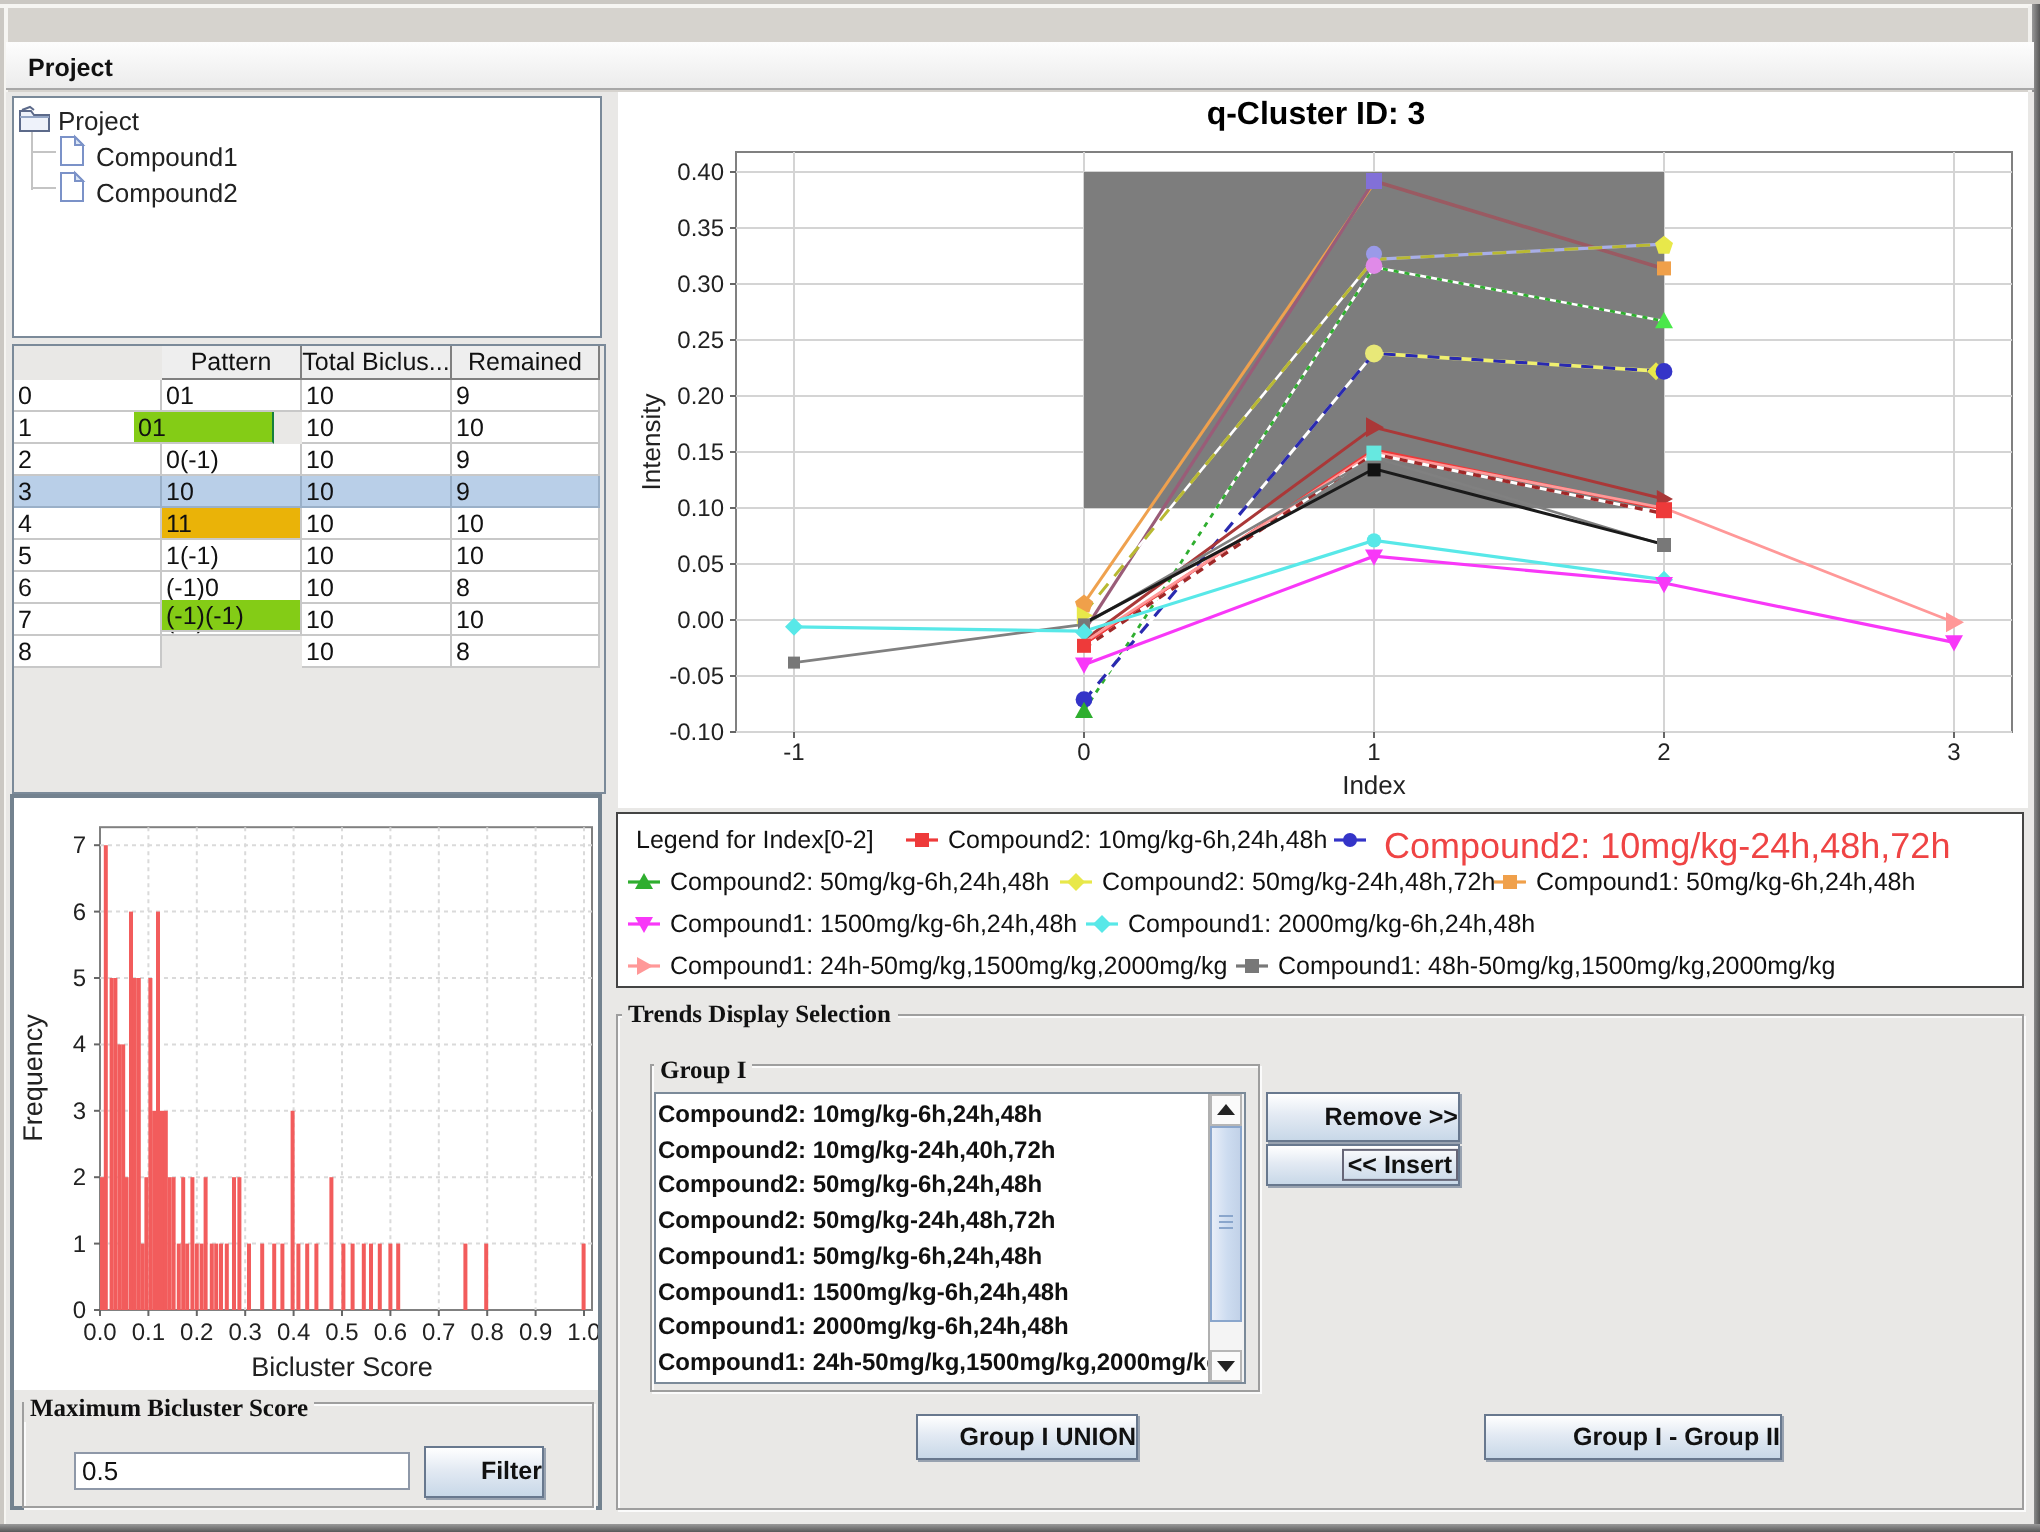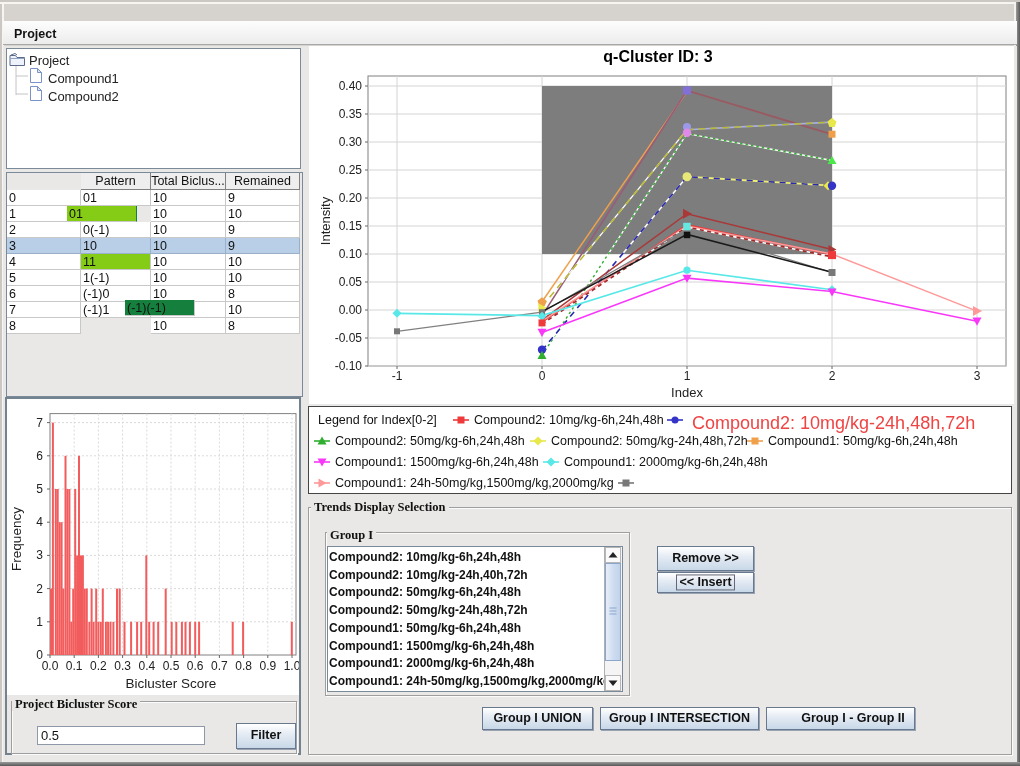--- a/index.html
+++ b/index.html
@@ -19,21 +19,21 @@
 .treelabel{position:absolute;font-size:13px;color:#222;}
 .tbl{position:absolute;left:3px;top:126px;width:295px;height:223px;background:#e9e8e6;border:1px solid #7b8a99;overflow:hidden;}
 .thead{position:absolute;top:0;height:15px;background:#eeeeee;font-size:12.5px;color:#111;
   border-right:1px solid #808080;border-bottom:1px solid #808080;text-align:center;overflow:hidden;white-space:nowrap;padding-top:1px;}
 .tcell{position:absolute;height:14px;background:#fff;font-size:12.5px;color:#111;padding-left:2px;padding-top:1px;
   border-right:1px solid #c8c8c8;border-bottom:1px solid #c8c8c8;overflow:hidden;white-space:nowrap;}
 .gbox{position:absolute;border:1px solid #9e9e9e;box-shadow:inset 1px 1px 0 #fbfbfb, 1px 1px 0 #fbfbfb;}
 .glabel{position:absolute;font-weight:bold;font-size:12.5px;color:#111;padding:0 3px;line-height:14px;font-family:Liberation Serif, serif;}
 .btn{position:absolute;background:linear-gradient(#ffffff,#e3eaf3 45%,#c8d8e8);
   border:1px solid #68788e;box-shadow:1px 1px 0 #98a2b0;font-weight:bold;font-size:12.5px;color:#111;
-  text-align:center;margin-left:24px;}
+  text-align:right;}
 .btn div{position:relative;top:50%;transform:translateY(-54%);}
 .lrow{position:absolute;left:1px;font-weight:bold;font-size:12px;color:#111;white-space:nowrap;}
 .tfield{position:absolute;background:#fff;border:1px solid #8e98a8;font-size:13px;color:#111;}
 </style>
 </head>
 <body>
 <div class="win">
   <div class="abs" style="left:0;top:0;width:2px;height:766px;background:#cbc8c3;"></div>
     <div class="abs" style="left:2px;top:0;width:2px;height:764px;background:#f6f5f2;"></div>
     <div class="abs" style="left:0;top:0;width:1020px;height:2px;background:#cbc8c3;"></div>
@@ -87,37 +87,37 @@
 <div class="tcell" style="left:219px;top:33px;width:71px;background:#fff;border-right:1px solid #c8c8c8;border-bottom:1px solid #c8c8c8;">10</div>
 <div class="tcell" style="left:0px;top:49px;width:71px;background:#fff;border-right:1px solid #c8c8c8;border-bottom:1px solid #c8c8c8;">2</div>
 <div class="tcell" style="left:74px;top:49px;width:67px;background:#fff;border-right:1px solid #c8c8c8;border-bottom:1px solid #c8c8c8;">0(-1)</div>
 <div class="tcell" style="left:144px;top:49px;width:72px;background:#fff;border-right:1px solid #c8c8c8;border-bottom:1px solid #c8c8c8;">10</div>
 <div class="tcell" style="left:219px;top:49px;width:71px;background:#fff;border-right:1px solid #c8c8c8;border-bottom:1px solid #c8c8c8;">9</div>
 <div class="tcell" style="left:0px;top:65px;width:71px;background:#b9cfe8;border-right:1px solid #9ab0c8;border-bottom:1px solid #9ab0c8;">3</div>
 <div class="tcell" style="left:74px;top:65px;width:67px;background:#b9cfe8;border-right:1px solid #9ab0c8;border-bottom:1px solid #9ab0c8;">10</div>
 <div class="tcell" style="left:144px;top:65px;width:72px;background:#b9cfe8;border-right:1px solid #9ab0c8;border-bottom:1px solid #9ab0c8;">10</div>
 <div class="tcell" style="left:219px;top:65px;width:71px;background:#b9cfe8;border-right:1px solid #9ab0c8;border-bottom:1px solid #9ab0c8;">9</div>
 <div class="tcell" style="left:0px;top:81px;width:71px;background:#fff;border-right:1px solid #c8c8c8;border-bottom:1px solid #c8c8c8;">4</div>
-<div class="tcell" style="left:74px;top:81px;width:67px;background:#84cc16;border-right:1px solid #c8c8c8;border-bottom:1px solid #c8c8c8;">11</div>
+<div class="tcell" style="left:74px;top:81px;width:67px;background:#eab308;border-right:1px solid #c8c8c8;border-bottom:1px solid #c8c8c8;">11</div>
 <div class="tcell" style="left:144px;top:81px;width:72px;background:#fff;border-right:1px solid #c8c8c8;border-bottom:1px solid #c8c8c8;">10</div>
 <div class="tcell" style="left:219px;top:81px;width:71px;background:#fff;border-right:1px solid #c8c8c8;border-bottom:1px solid #c8c8c8;">10</div>
 <div class="tcell" style="left:0px;top:97px;width:71px;background:#fff;border-right:1px solid #c8c8c8;border-bottom:1px solid #c8c8c8;">5</div>
 <div class="tcell" style="left:74px;top:97px;width:67px;background:#fff;border-right:1px solid #c8c8c8;border-bottom:1px solid #c8c8c8;">1(-1)</div>
 <div class="tcell" style="left:144px;top:97px;width:72px;background:#fff;border-right:1px solid #c8c8c8;border-bottom:1px solid #c8c8c8;">10</div>
 <div class="tcell" style="left:219px;top:97px;width:71px;background:#fff;border-right:1px solid #c8c8c8;border-bottom:1px solid #c8c8c8;">10</div>
 <div class="tcell" style="left:0px;top:113px;width:71px;background:#fff;border-right:1px solid #c8c8c8;border-bottom:1px solid #c8c8c8;">6</div>
 <div class="tcell" style="left:74px;top:113px;width:67px;background:#fff;border-right:1px solid #c8c8c8;border-bottom:1px solid #c8c8c8;">(-1)0</div>
 <div class="tcell" style="left:144px;top:113px;width:72px;background:#fff;border-right:1px solid #c8c8c8;border-bottom:1px solid #c8c8c8;">10</div>
 <div class="tcell" style="left:219px;top:113px;width:71px;background:#fff;border-right:1px solid #c8c8c8;border-bottom:1px solid #c8c8c8;">8</div>
 <div class="tcell" style="left:0px;top:129px;width:71px;background:#fff;border-right:1px solid #c8c8c8;border-bottom:1px solid #c8c8c8;">7</div>
 <div class="tcell" style="left:74px;top:129px;width:67px;background:#fff;border-right:1px solid #c8c8c8;border-bottom:1px solid #c8c8c8;">(-1)1</div>
 <div class="tcell" style="left:144px;top:129px;width:72px;background:#fff;border-right:1px solid #c8c8c8;border-bottom:1px solid #c8c8c8;">10</div>
 <div class="tcell" style="left:219px;top:129px;width:71px;background:#fff;border-right:1px solid #c8c8c8;border-bottom:1px solid #c8c8c8;">10</div>
 <div class="tcell" style="left:0px;top:145px;width:71px;background:#fff;border-right:1px solid #c8c8c8;border-bottom:1px solid #c8c8c8;">8</div>
-<div class="tcell" style="left:74px;top:127px;width:67px;background:#15803d;border-right:1px solid #c8c8c8;border-bottom:1px solid #c8c8c8;margin-left:44px;">(-1)(-1)</div>
+<div class="tcell" style="left:74px;top:127px;width:67px;background:#84cc16;border-right:1px solid #c8c8c8;border-bottom:1px solid #c8c8c8;">(-1)(-1)</div>
 <div class="tcell" style="left:144px;top:145px;width:72px;background:#fff;border-right:1px solid #c8c8c8;border-bottom:1px solid #c8c8c8;">10</div>
 <div class="tcell" style="left:219px;top:145px;width:71px;background:#fff;border-right:1px solid #c8c8c8;border-bottom:1px solid #c8c8c8;">8</div>
     </div>
 
     <div class="abs" style="left:2px;top:351px;width:292px;height:354px;border:2px solid #73828f;background:#e9e8e6;">
     <svg class="abs" style="left:0px;top:0px;background:#fff;" width="292" height="296">
 <rect x="43" y="14.599999999999966" width="246" height="241.40000000000003" fill="#fff" stroke="#808080" stroke-width="1"></rect>
 <line x1="43" y1="222.8" x2="289" y2="222.8" stroke="#dadada" stroke-dasharray="2,2"></line>
 <line x1="43" y1="189.6" x2="289" y2="189.6" stroke="#dadada" stroke-dasharray="2,2"></line>
 <line x1="43" y1="156.4" x2="289" y2="156.4" stroke="#dadada" stroke-dasharray="2,2"></line>
@@ -223,21 +223,21 @@
 <rect x="181.9" y="222.8" width="2" height="33.2" fill="#f25c5c"></rect>
 <rect x="187.2" y="222.8" width="2" height="33.2" fill="#f25c5c"></rect>
 <rect x="191.1" y="222.8" width="2" height="33.2" fill="#f25c5c"></rect>
 <rect x="224.7" y="222.8" width="2" height="33.2" fill="#f25c5c"></rect>
 <rect x="235.1" y="222.8" width="2" height="33.2" fill="#f25c5c"></rect>
 <rect x="283.8" y="222.8" width="2" height="33.2" fill="#f25c5c"></rect>
     </svg>
     </div>
 
     <div class="gbox" style="left:8px;top:655px;width:284px;height:51px;background:#e9e8e6;">
-      <div class="glabel" style="left:0px;top:-5px;background:#e9e8e6;">Project Bicluster Score</div>
+      <div class="glabel" style="left:0px;top:-5px;background:#e9e8e6;">Maximum Bicluster Score</div>
       <div class="tfield" style="left:25px;top:24px;width:166px;height:17px;">
           <span style="position:absolute;left:3px;top:1px;">0.5</span>
         </div>
       <div class="btn" style="left:200px;top:21px;width:58px;height:24px;">
           <div>Filter</div>
         </div>
     </div>
 
     <svg class="abs" style="left:306px;top:0px;background:#fff;" width="705" height="358">
 <text x="349" y="16" font-size="16" font-weight="bold" text-anchor="middle" fill="#000">q-Cluster ID: 3</text>
@@ -369,20 +369,21 @@
         </svg>
 <span style="position:absolute;left:9px;top:6px;font-size:12.5px;color:#111;white-space:nowrap;">Legend for Index[0-2]</span>
 <span style="position:absolute;left:165px;top:6px;font-size:12.5px;color:#111;white-space:nowrap;">Compound2: 10mg/kg-6h,24h,48h</span>
 <span style="position:absolute;left:383px;top:6px;font-size:18px;color:#ef4444;white-space:nowrap;">Compound2: 10mg/kg-24h,48h,72h</span>
 <span style="position:absolute;left:26px;top:27px;font-size:12.5px;color:#111;white-space:nowrap;">Compound2: 50mg/kg-6h,24h,48h</span>
 <span style="position:absolute;left:242px;top:27px;font-size:12.5px;color:#111;white-space:nowrap;">Compound2: 50mg/kg-24h,48h,72h</span>
 <span style="position:absolute;left:459px;top:27px;font-size:12.5px;color:#111;white-space:nowrap;">Compound1: 50mg/kg-6h,24h,48h</span>
 <span style="position:absolute;left:26px;top:48px;font-size:12.5px;color:#111;white-space:nowrap;">Compound1: 1500mg/kg-6h,24h,48h</span>
 <span style="position:absolute;left:255px;top:48px;font-size:12.5px;color:#111;white-space:nowrap;">Compound1: 2000mg/kg-6h,24h,48h</span>
 <span style="position:absolute;left:26px;top:69px;font-size:12.5px;color:#111;white-space:nowrap;">Compound1: 24h-50mg/kg,1500mg/kg,2000mg/kg</span>
+<span style="position:absolute;left:330px;top:69px;font-size:12.5px;color:#111;white-space:nowrap;">Compound1: 48h-50mg/kg,1500mg/kg,2000mg/kg</span>
     </div>
 
     <div class="abs" style="left:302px;top:449px;width:708px;height:264px;background:#e9e8e6;">
       <div class="gbox" style="left:3px;top:12px;width:702px;height:246px;background:#e9e8e6;">
         <div class="glabel" style="left:2px;top:-8px;background:#e9e8e6;">Trends Display Selection</div>
       </div>
       <div class="gbox" style="left:20px;top:37px;width:303px;height:162px;background:#e9e8e6;">
         <div class="glabel" style="left:1px;top:-5px;background:#e9e8e6;">Group I</div>
       </div>
       <div class="abs" style="left:22px;top:51px;width:294px;height:144px;background:#fff;border:1px solid #7b8a99;overflow:hidden;">
@@ -411,21 +412,18 @@
       </div>
       <div class="btn" style="left:328px;top:51px;width:95px;height:23px;">
           <div>Remove &gt;&gt;</div>
         </div>
       <div class="btn" style="left:328px;top:77px;width:95px;height:19px;">
           <div><span style="border:1px solid #667;padding:0 2px;">&lt;&lt; Insert</span></div>
         </div>
       <div class="btn" style="left:153px;top:212px;width:109px;height:21px;">
           <div>Group I UNION</div>
         </div>
-      <div class="btn" style="left:271px;top:212px;width:157px;height:21px;">
-          <div>Group I INTERSECTION</div>
-        </div>
       <div class="btn" style="left:437px;top:212px;width:122px;height:21px;padding-left:25px;">
           <div>Group I - Group II</div>
         </div>
     </div>
   </div>
 </div>
 
 </body></html>

